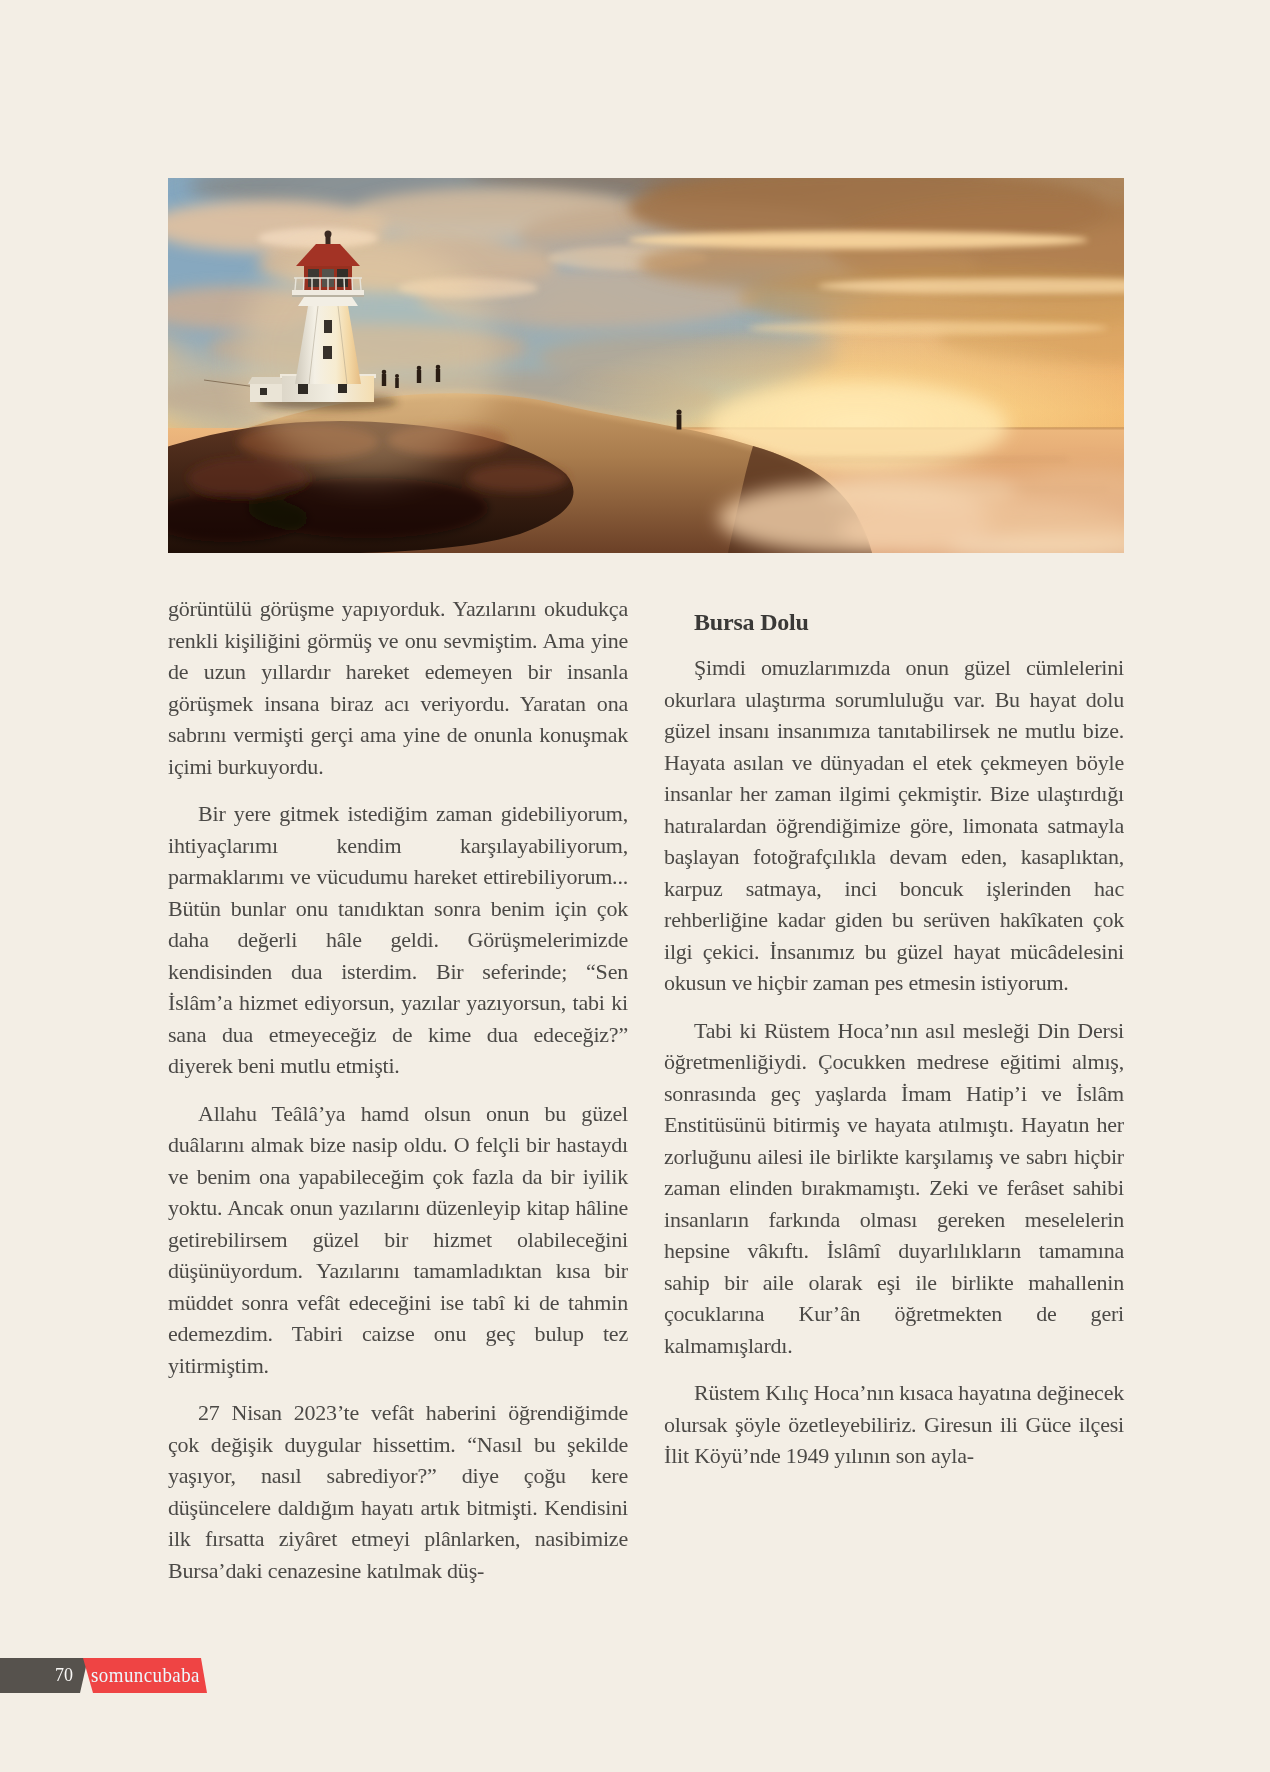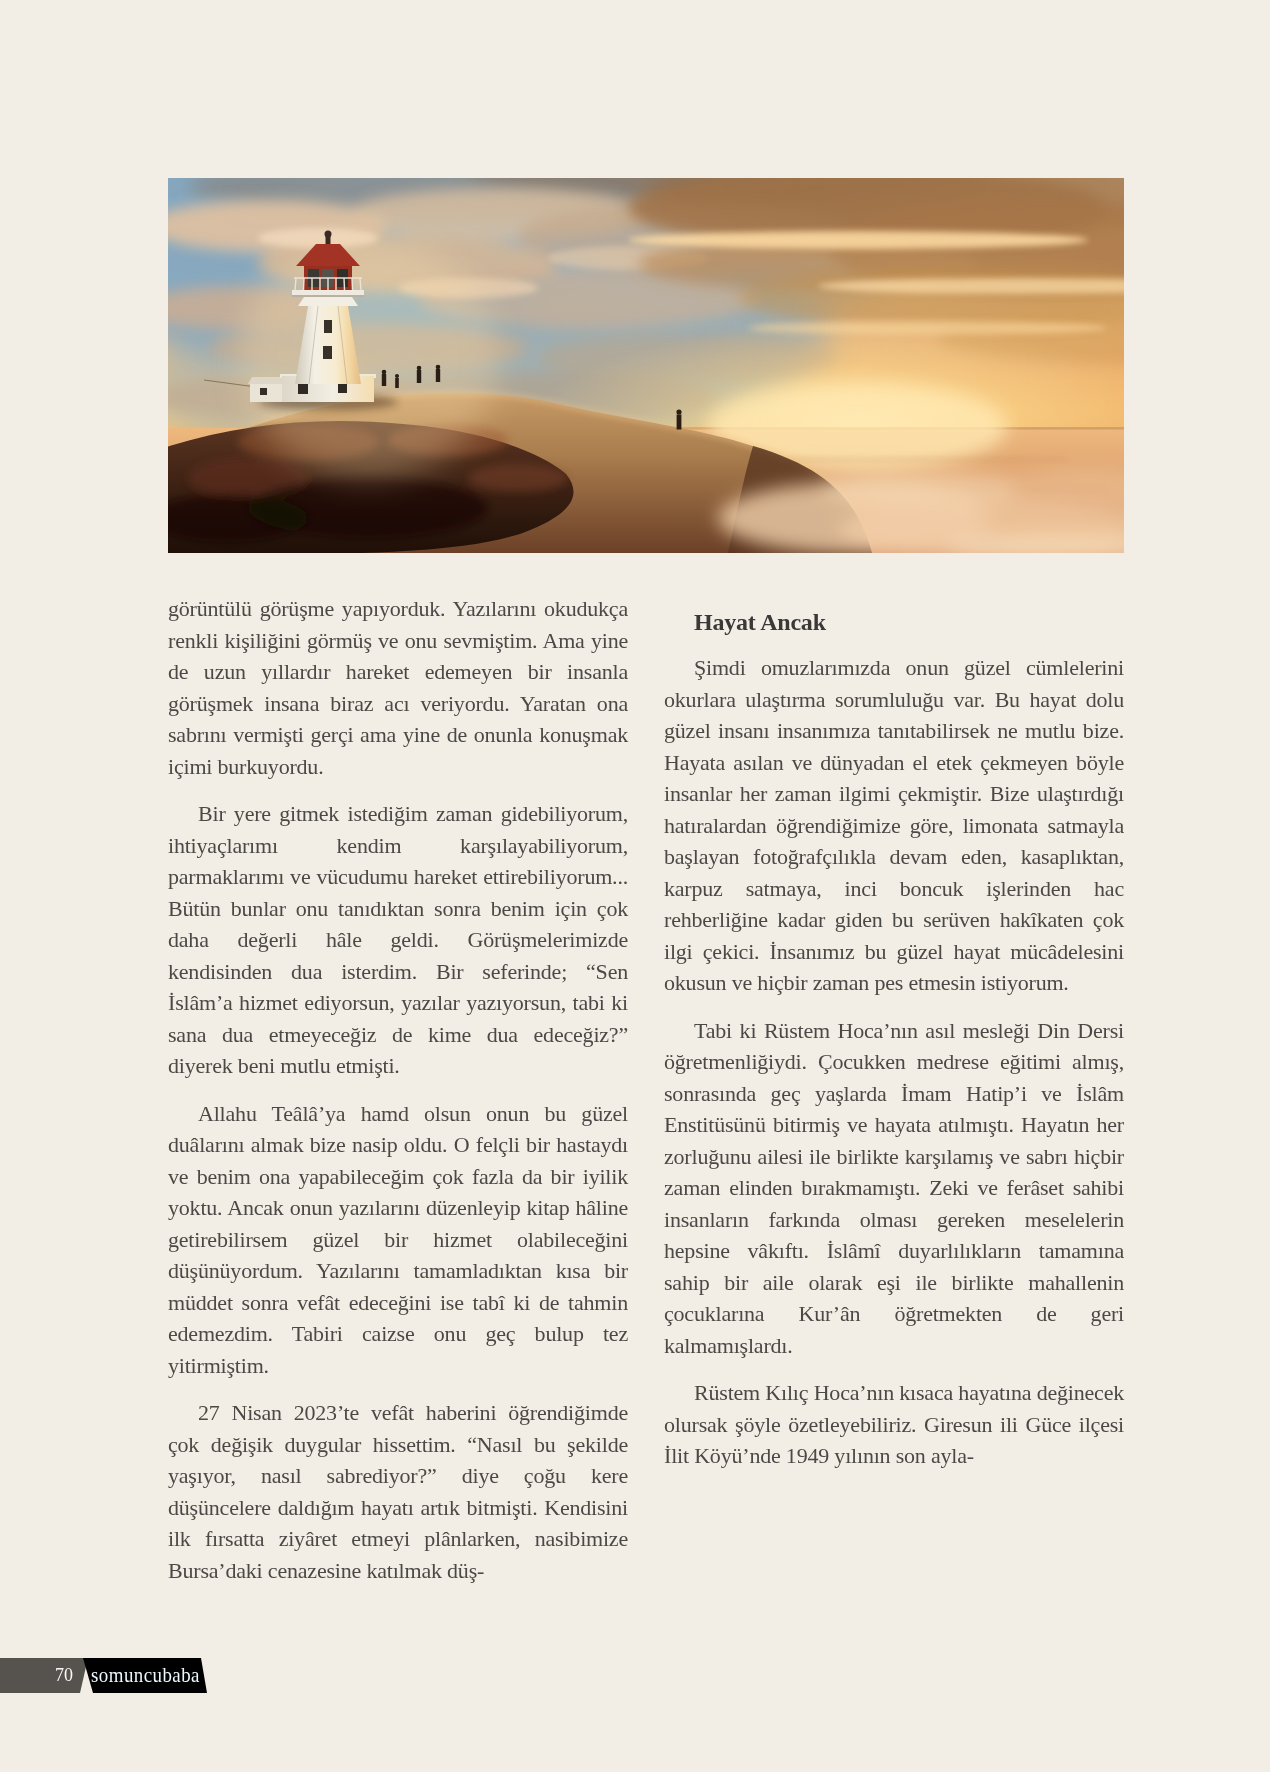--- a/index.html
+++ b/index.html
@@ -13,21 +13,21 @@
   .col p{margin:0;font-size:22px;line-height:31.5px;letter-spacing:-0.2px;
          color:#4b4946;text-align:justify;}
   .col p + p, .col h3 + p{margin-top:16px;}
   .col p.indent{text-indent:30px;}
   .col h3{margin:15px 0 11px;font-size:24px;line-height:28px;font-weight:700;
           color:#3a3937;text-indent:30px;letter-spacing:-0.2px;}
   .footer-num{position:absolute;left:0;top:1658px;width:88px;height:35px;background:#56524d;
          clip-path:polygon(0 0,100% 0,calc(100% - 8px) 100%,0 100%);
          display:flex;align-items:center;justify-content:flex-end;box-sizing:border-box;
          padding-right:15px;color:#faf9f7;font-size:18px;}
-  .footer-logo{position:absolute;left:83px;top:1658px;width:124px;height:35px;background:#000000;
+  .footer-logo{position:absolute;left:83px;top:1658px;width:124px;height:35px;background:#ef4444;
          clip-path:polygon(0 0,calc(100% - 6px) 0,100% 100%,10px 100%);
          display:flex;align-items:center;justify-content:center;color:#ecf9fe;font-size:21px;}
   .footer-logo span{display:inline-block;transform:scaleX(.9);letter-spacing:.5px;font-weight:400;}
 </style>
 </head>
 <body>
 
 <div class="page">
   <div class="content">
 
@@ -235,21 +235,21 @@
     </figure>
 
     <div class="columns">
       <div class="col">
         <p>görüntülü görüşme yapıyorduk. Yazılarını okudukça renkli kişiliğini görmüş ve onu sevmiştim. Ama yine de uzun yıllardır hareket edemeyen bir insanla görüşmek insana biraz acı veriyordu. Yaratan ona sabrını vermişti gerçi ama yine de onunla konuşmak içimi burkuyordu.</p>
         <p class="indent">Bir yere gitmek istediğim zaman gidebiliyorum, ihtiyaçlarımı kendim karşılayabiliyorum, parmaklarımı ve vücudumu hareket ettirebiliyorum... Bütün bunlar onu tanıdıktan sonra benim için çok daha değerli hâle geldi. Görüşmelerimizde kendisinden dua isterdim. Bir seferinde; “Sen İslâm’a hizmet ediyorsun, yazılar yazıyorsun, tabi ki sana dua etmeyeceğiz de kime dua edeceğiz?” diyerek beni mutlu etmişti.</p>
         <p class="indent">Allahu Teâlâ’ya hamd olsun onun bu güzel duâlarını almak bize nasip oldu. O felçli bir hastaydı ve benim ona yapabileceğim çok fazla da bir iyilik yoktu. Ancak onun yazılarını düzenleyip kitap hâline getirebilirsem güzel bir hizmet olabileceğini düşünüyordum. Yazılarını tamamladıktan kısa bir müddet sonra vefât edeceğini ise tabî ki de tahmin edemezdim. Tabiri caizse onu geç bulup tez yitirmiştim.</p>
         <p class="indent">27 Nisan 2023’te vefât haberini öğrendiğimde çok değişik duygular hissettim. “Nasıl bu şekilde yaşıyor, nasıl sabrediyor?” diye çoğu kere düşüncelere daldığım hayatı artık bitmişti. Kendisini ilk fırsatta ziyâret etmeyi plânlarken, nasibimize Bursa’daki cenazesine katılmak düş-</p>
       </div>
       <div class="col">
-        <h3>Hayat Ancak</h3>
+        <h3>Bursa Dolu</h3>
         <p class="indent">Şimdi omuzlarımızda onun güzel cümlelerini okurlara ulaştırma sorumluluğu var. Bu hayat dolu güzel insanı insanımıza tanıtabilirsek ne mutlu bize. Hayata asılan ve dünyadan el etek çekmeyen böyle insanlar her zaman ilgimi çekmiştir. Bize ulaştırdığı hatıralardan öğrendiğimize göre, limonata satmayla başlayan fotoğrafçılıkla devam eden, kasaplıktan, karpuz satmaya, inci boncuk işlerinden hac rehberliğine kadar giden bu serüven hakîkaten çok ilgi çekici. İnsanımız bu güzel hayat mücâdelesini okusun ve hiçbir zaman pes etmesin istiyorum.</p>
         <p class="indent">Tabi ki Rüstem Hoca’nın asıl mesleği Din Dersi öğretmenliğiydi. Çocukken medrese eğitimi almış, sonrasında geç yaşlarda İmam Hatip’i ve İslâm Enstitüsünü bitirmiş ve hayata atılmıştı. Hayatın her zorluğunu ailesi ile birlikte karşılamış ve sabrı hiçbir zaman elinden bırakmamıştı. Zeki ve ferâset sahibi insanların farkında olması gereken meselelerin hepsine vâkıftı. İslâmî duyarlılıkların tamamına sahip bir aile olarak eşi ile birlikte mahallenin çocuklarına Kur’ân öğretmekten de geri kalmamışlardı.</p>
         <p class="indent">Rüstem Kılıç Hoca’nın kısaca hayatına değinecek olursak şöyle özetleyebiliriz. Giresun ili Güce ilçesi İlit Köyü’nde 1949 yılının son ayla-</p>
       </div>
     </div>
   </div>
 
   <div class="footer-num">
     <span>70</span>
   </div>

